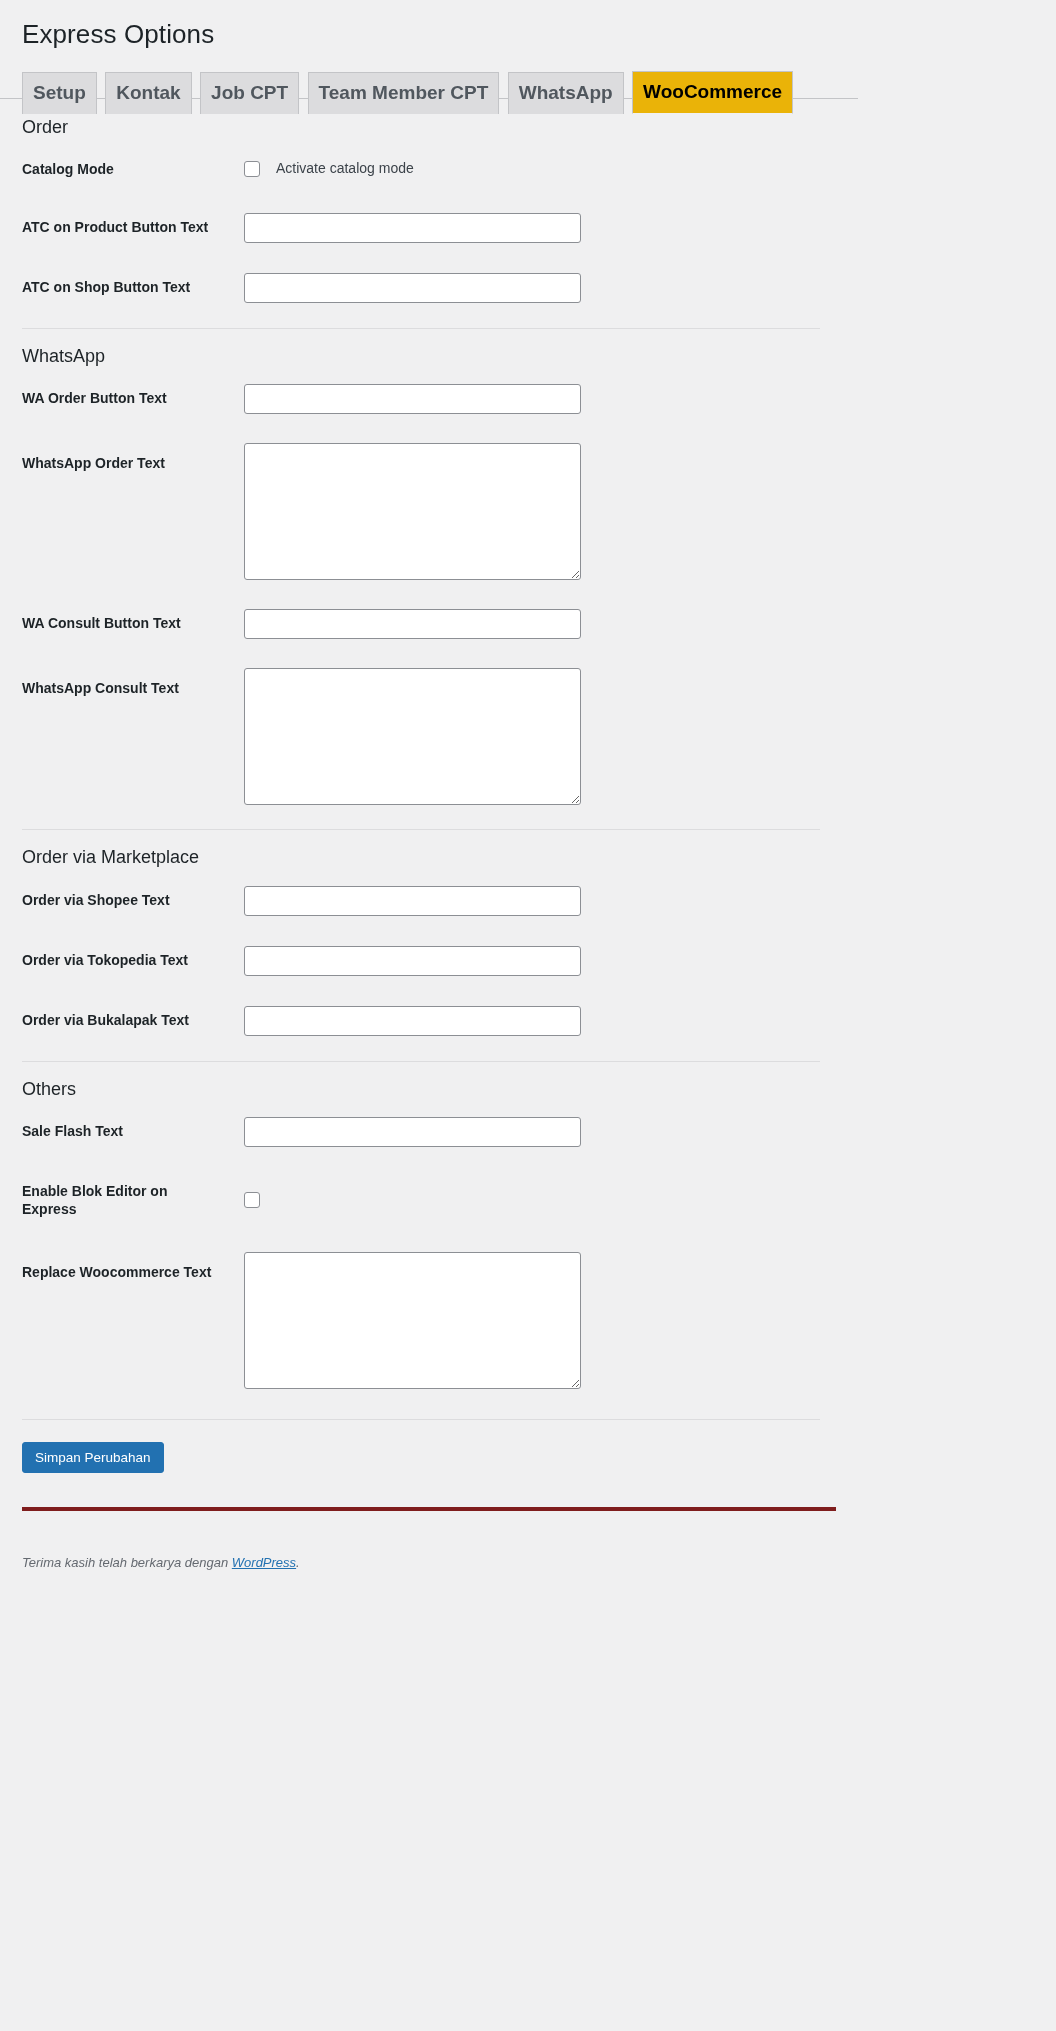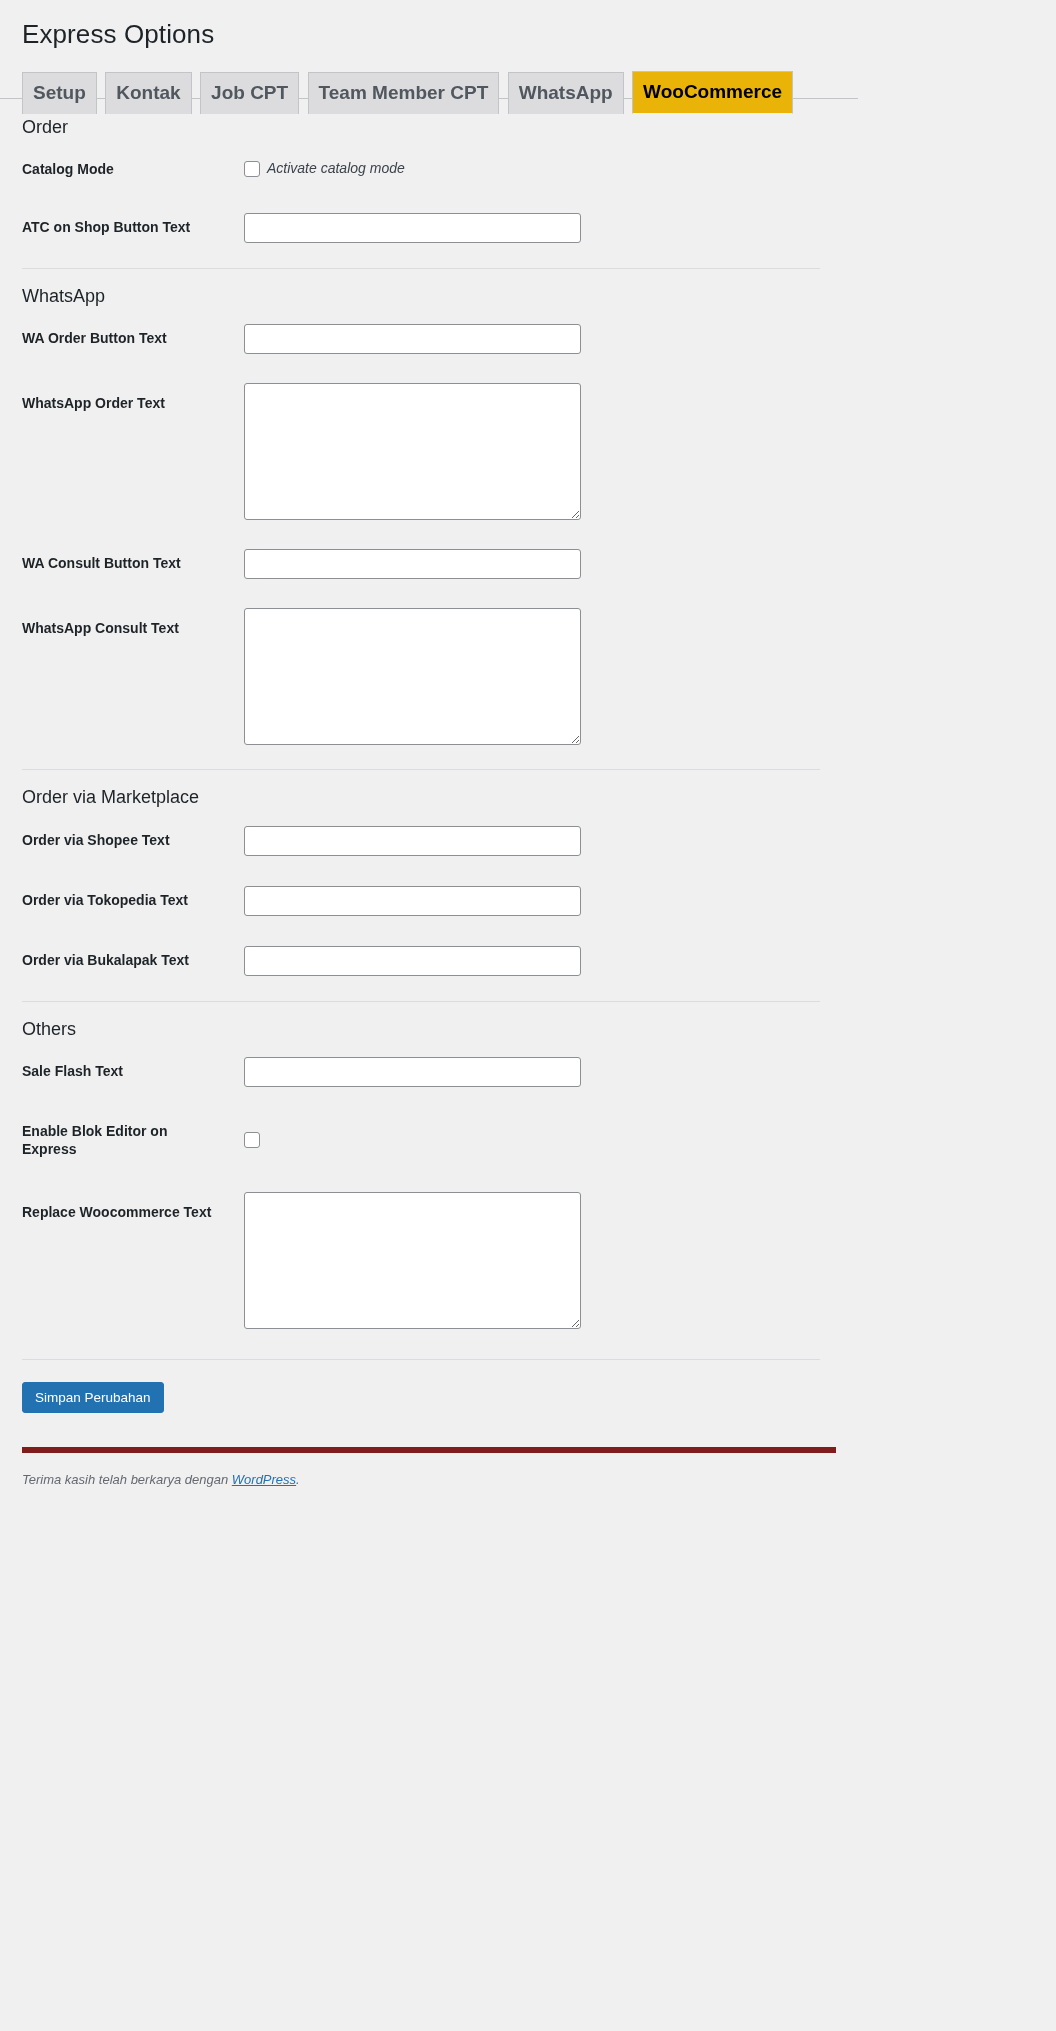--- a/index.html
+++ b/index.html
@@ -148,23 +148,22 @@
     background: #fff;
     border: 1px solid #8c8f94;
     border-radius: 3px;
     display: inline-block;
     vertical-align: middle;
     cursor: pointer;
   }
   .cb-label {
     font-size: 14px;
     color: #3c434a;
-    margin-left: 7px;
+    margin-left: 16px;
     line-height: 1.4;
-    font-style: italic;
   }
 
   
   .submit-wrap {
     border-top: 1px solid #dcdcde;
     margin: 16px 22px 0 22px;
     padding: 0;
   }
   .submit {
     padding: 22px 0 20px 0;
@@ -182,22 +181,22 @@
     min-height: 30px;
     text-decoration: none;
     cursor: pointer;
     font-family: "Liberation Sans", sans-serif;
     font-weight: 400;
   }
 
   
   .wp-footer {
     margin: 14px 22px 0 22px;
-    padding: 4px 0 0 0;
-    border-top: 6px solid #7f1d1d;
+    padding: 29px 0 0 0;
+    border-top: 4px solid #7f1d1d;
   }
   .footer-text {
     font-size: 13px;
     font-style: italic;
     color: #646970;
     line-height: 1.55;
   }
   .footer-text a {
     color: #2271b1;
     text-decoration: underline;
@@ -227,20 +226,26 @@
         <tr>
           <th scope="row">Catalog Mode</th>
           <td>
             <label class="checkbox-row">
               <input type="checkbox" class="wp-cb" style="">
               <span class="cb-label">Activate catalog mode</span>
             </label>
           </td>
         </tr>
         <tr>
+          <th scope="row">ATC on Product Button Text</th>
+          <td>
+            <input type="text" class="regular-text" placeholder="" style="">
+          </td>
+        </tr>
+        <tr>
           <th scope="row">ATC on Shop Button Text</th>
           <td>
             <input type="text" class="regular-text" placeholder="" style="">
           </td>
         </tr>
       </tbody>
     </table>
 
     <hr class="section-divider">
 

